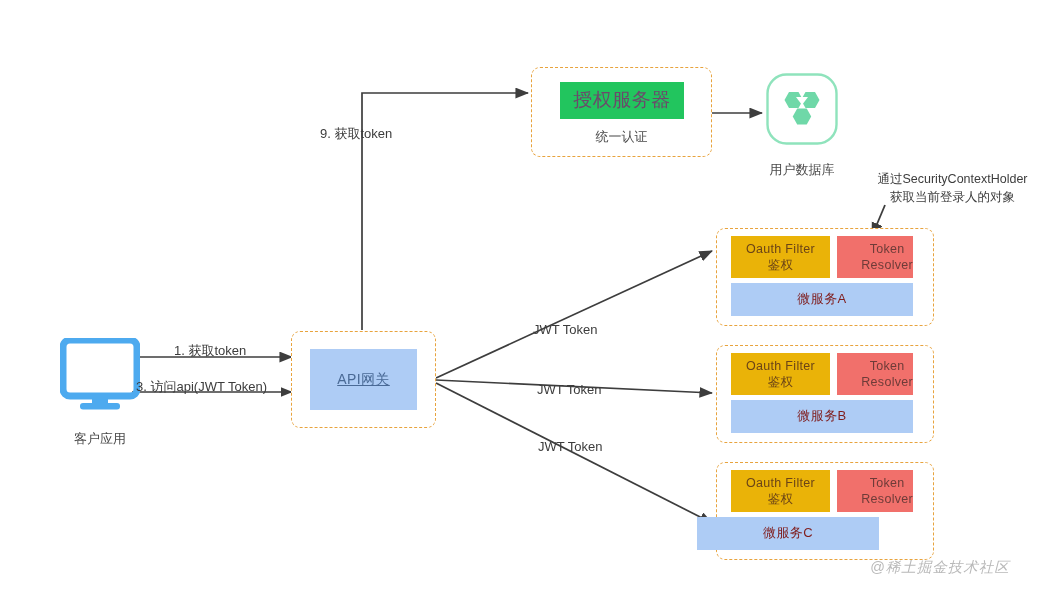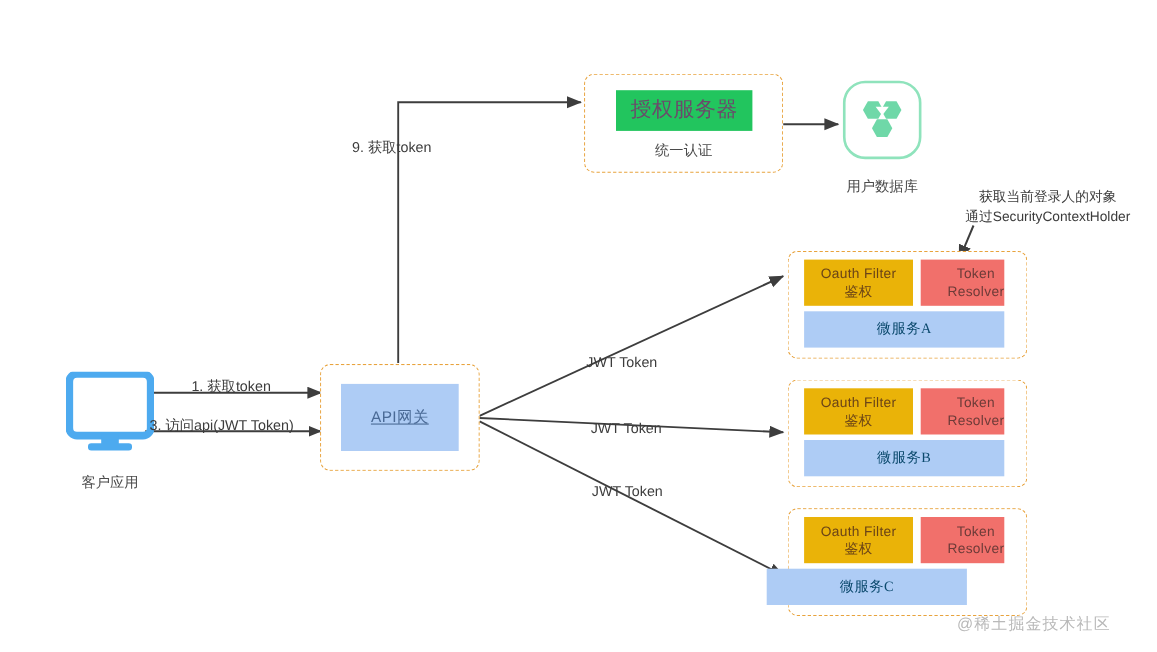--- a/index.html
+++ b/index.html
@@ -53,24 +53,23 @@
   }
   .token-resolver{
     background:#F1706B;
     color:#6E3B38;
     font-size:12.5px;
     letter-spacing:.3px;
     justify-content:flex-end;
   }
   .service-body{
     background:#AECCF5;
-    color:#0c4a6e;
+    color:#7f1d1d;
     font-size:13px;
     letter-spacing:.4px;
-    font-family:Liberation Serif, serif;
   }
 
   
   .label{
     position:absolute;
     color:#3c3c3c;
     font-size:13px;
     white-space:nowrap;
   }
   .caption{
@@ -152,22 +151,22 @@
   <svg class="monitor" style="left:765px;top:72px;" width="74" height="82" viewBox="0 0 74 82">
     <rect x="2.5" y="2.5" width="69" height="69" rx="19" ry="19" fill="#ffffff" stroke="#8FE3BC" stroke-width="2.4"></rect>
     <polygon points="24,20 33.5,20 38,28 33.5,36 24,36 19.5,28" fill="#6FD8A8"></polygon>
     <polygon points="40.5,20 50,20 54.5,28 50,36 40.5,36 36,28" fill="#6FD8A8"></polygon>
     <polygon points="32.2,36.5 41.7,36.5 46.2,44.5 41.7,52.5 32.2,52.5 27.7,44.5" fill="#6FD8A8"></polygon>
     <polygon points="31,25 43,25 37,33" fill="#ffffff"></polygon>
   </svg>
   <div class="caption" style="left:742px;top:161px;width:120px;">用户数据库</div>
 
   <div class="annot" style="left:855px;top:170px;width:195px;text-align:center;">
+    <div>通过SecurityContextHolder</div>
     <div>获取当前登录人的对象</div>
-    <div>通过SecurityContextHolder</div>
   </div>
 
   <div class="label" style="left:533px;top:322px;">JWT Token</div>
   <div class="label" style="left:537px;top:382px;">JWT Token</div>
   <div class="label" style="left:538px;top:439px;">JWT Token</div>
 
   <div class="dashed-box" style="left:716px;top:228px;width:218px;height:98px;"></div>
   <div class="block oauth-filter" style="left:731px;top:236px;width:99px;height:42px;">
     <div>
       <div>Oauth Filter</div>
@@ -205,15 +204,15 @@
     </div>
   </div>
   <div class="block token-resolver" style="left:837px;top:470px;width:76px;height:42px;">
     <div>
       <div>Token</div>
       <div>Resolver</div>
     </div>
   </div>
   <div class="block service-body" style="left:697px;top:517px;width:182px;height:33px;">微服务C</div>
 
-  <div class="watermark" style="left:870px;top:558px;">@稀土掘金技术社区</div>
+  <div class="watermark" style="left:870px;top:558px;font-style:italic;">@稀土掘金技术社区</div>
 
 </div>
 
 </body></html>

